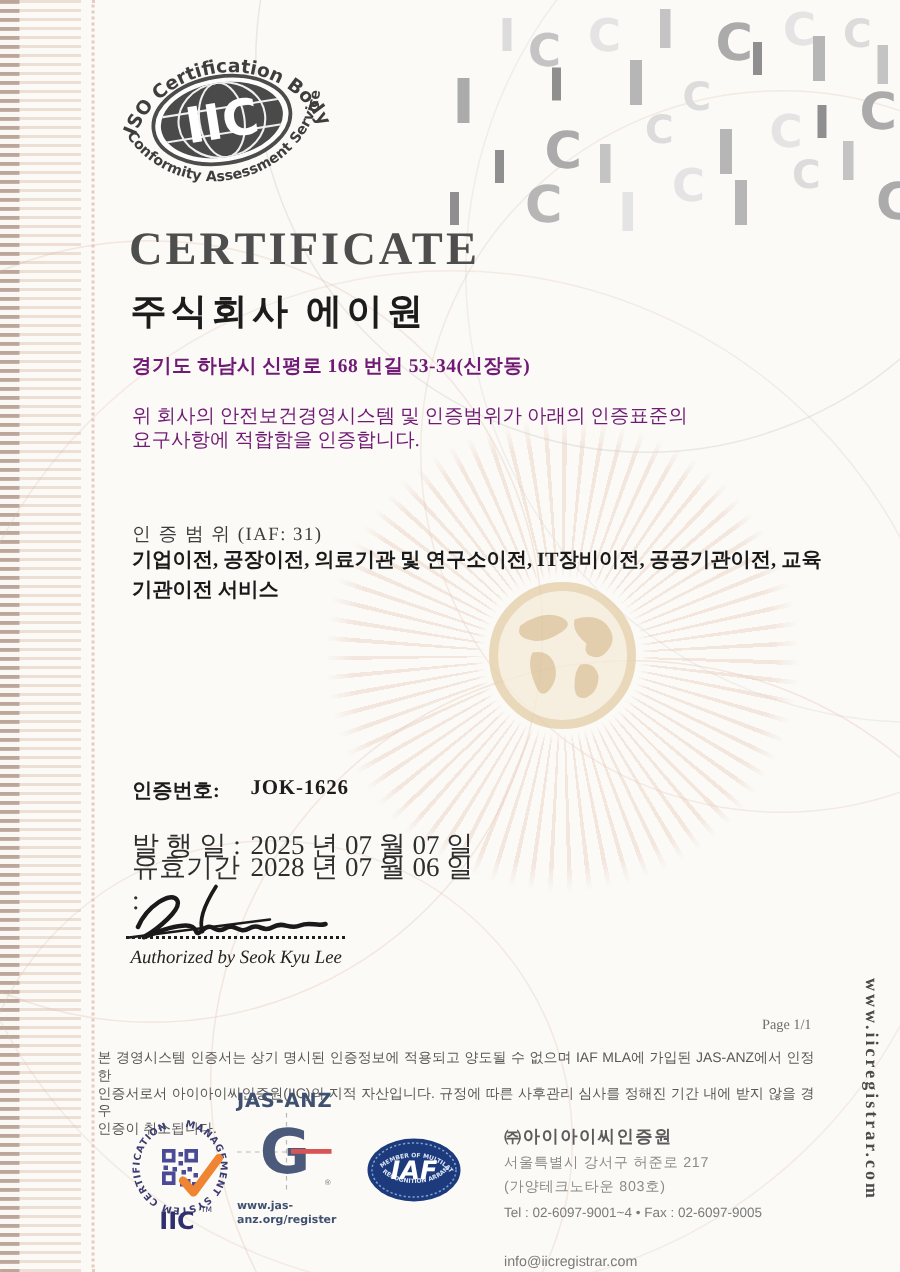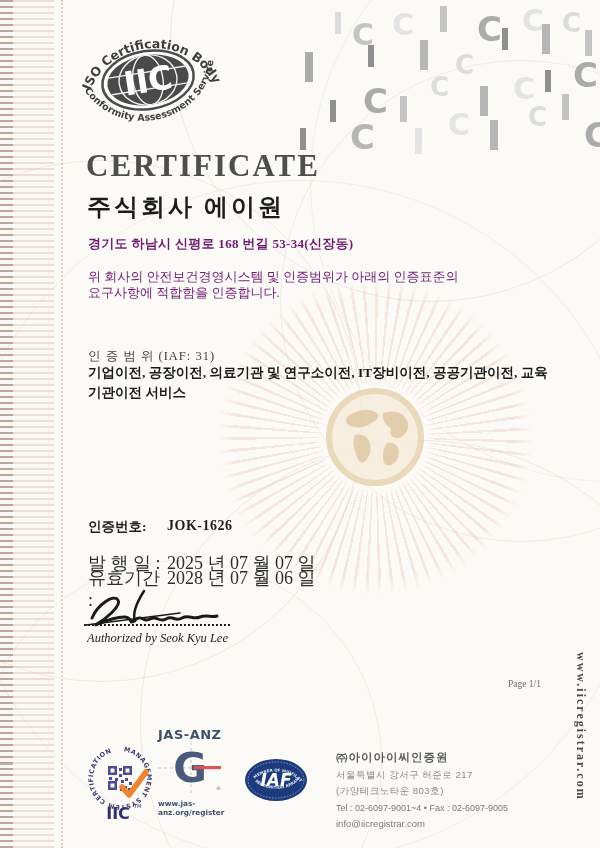--- a/index.html
+++ b/index.html
@@ -52,21 +52,21 @@
   
   .f-iic{left:84px;top:744px;}
   .f-jas{left:158px;top:727px;width:90px;font-family:"DejaVu Sans","Liberation Sans",sans-serif;}
   .f-jas .jt{font-size:13px;font-weight:bold;color:#3f5070;letter-spacing:.5px;}
   .f-jas .ju{font-size:7.3px;font-weight:bold;color:#3f5070;margin-top:1px;}
   .f-iaf{left:244px;top:758px;}
   .org{left:336px;top:750px;font-family:Liberation Sans, sans-serif;}
   .org .o-name{font-size:11.5px;font-weight:bold;color:#5c5c5c;letter-spacing:1px;}
   .org .o-l{font-size:9.5px;color:#8b8b8b;margin-top:3.5px;letter-spacing:.5px;}
   .org .o-t{font-size:9px;color:#7a7a7a;margin-top:5px;}
-  .org .o-e{font-size:9.5px;color:#7a7a7a;margin-top:5px;}
+  .org .o-e{font-size:9.5px;color:#7a7a7a;margin-top:23px;}
 </style>
 </head>
 <body>
 
 <div class="page">
 
   <div class="deco edge-strip"></div>
   <div class="deco edge-strip-dark"></div>
   <div class="deco edge-dash"></div>
   <div id="guilloche">
@@ -182,20 +182,25 @@
         <path stroke-width="2.5" d="M62,3 C55,14 50,25 53,33"></path>
         <path stroke-width="1.6" d="M4,37 L98,25"></path>
       </g>
     </svg>
   </div>
   <div class="abs sig-dots"></div>
   <div class="abs sig-auth">Authorized by Seok Kyu Lee</div>
 
   <div class="abs page-label">Page 1/1</div>
 
+  <div class="abs fineprint">
+    <div class="jline">본 경영시스템 인증서는 상기 명시된 인증정보에 적용되고 양도될 수 없으며 IAF MLA에 가입된 JAS-ANZ에서 인정한</div>
+    <div class="jline">인증서로서 아이아이씨인증원(IIC)의 지적 자산입니다. 규정에 따른 사후관리 심사를 정해진 기간 내에 받지 않을 경우</div>
+    <div>인증이 취소됩니다.</div>
+  </div>
 
   <div class="abs f-iic">
     <svg width="72" height="82" viewBox="0 0 72 82">
       <defs>
           <path id="ring" d="M 36,7 a 27,27 0 1 1 -0.01,0"></path>
         </defs>
       <text font-family="DejaVu Sans, sans-serif" font-size="6.4" font-weight="bold" fill="#3c3c72" letter-spacing=".6">
         <textPath href="#ring" startOffset="2%">MANAGEMENT SYSTEM CERTIFICATION</textPath>
       </text>
       <g fill="#4a4a96">

